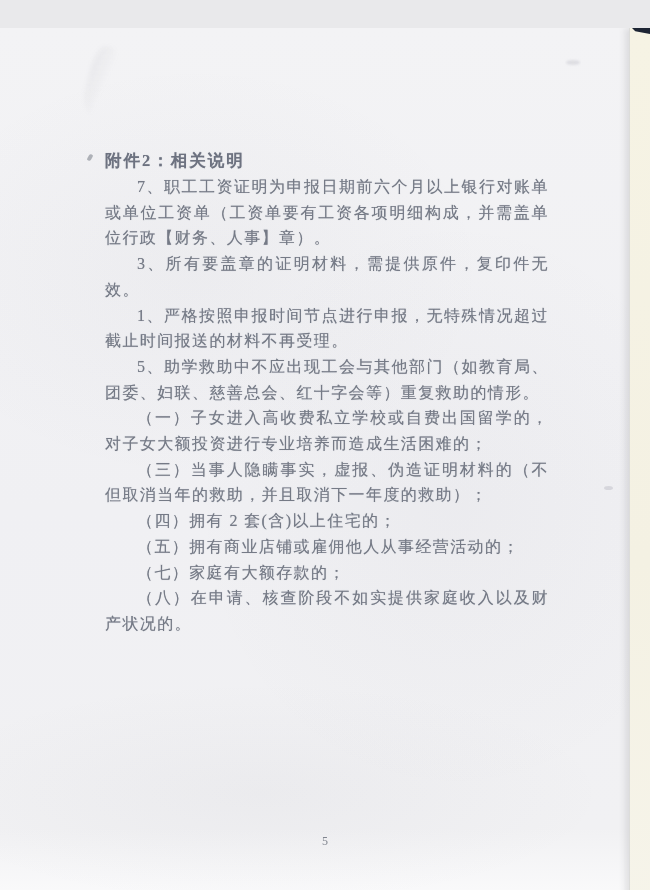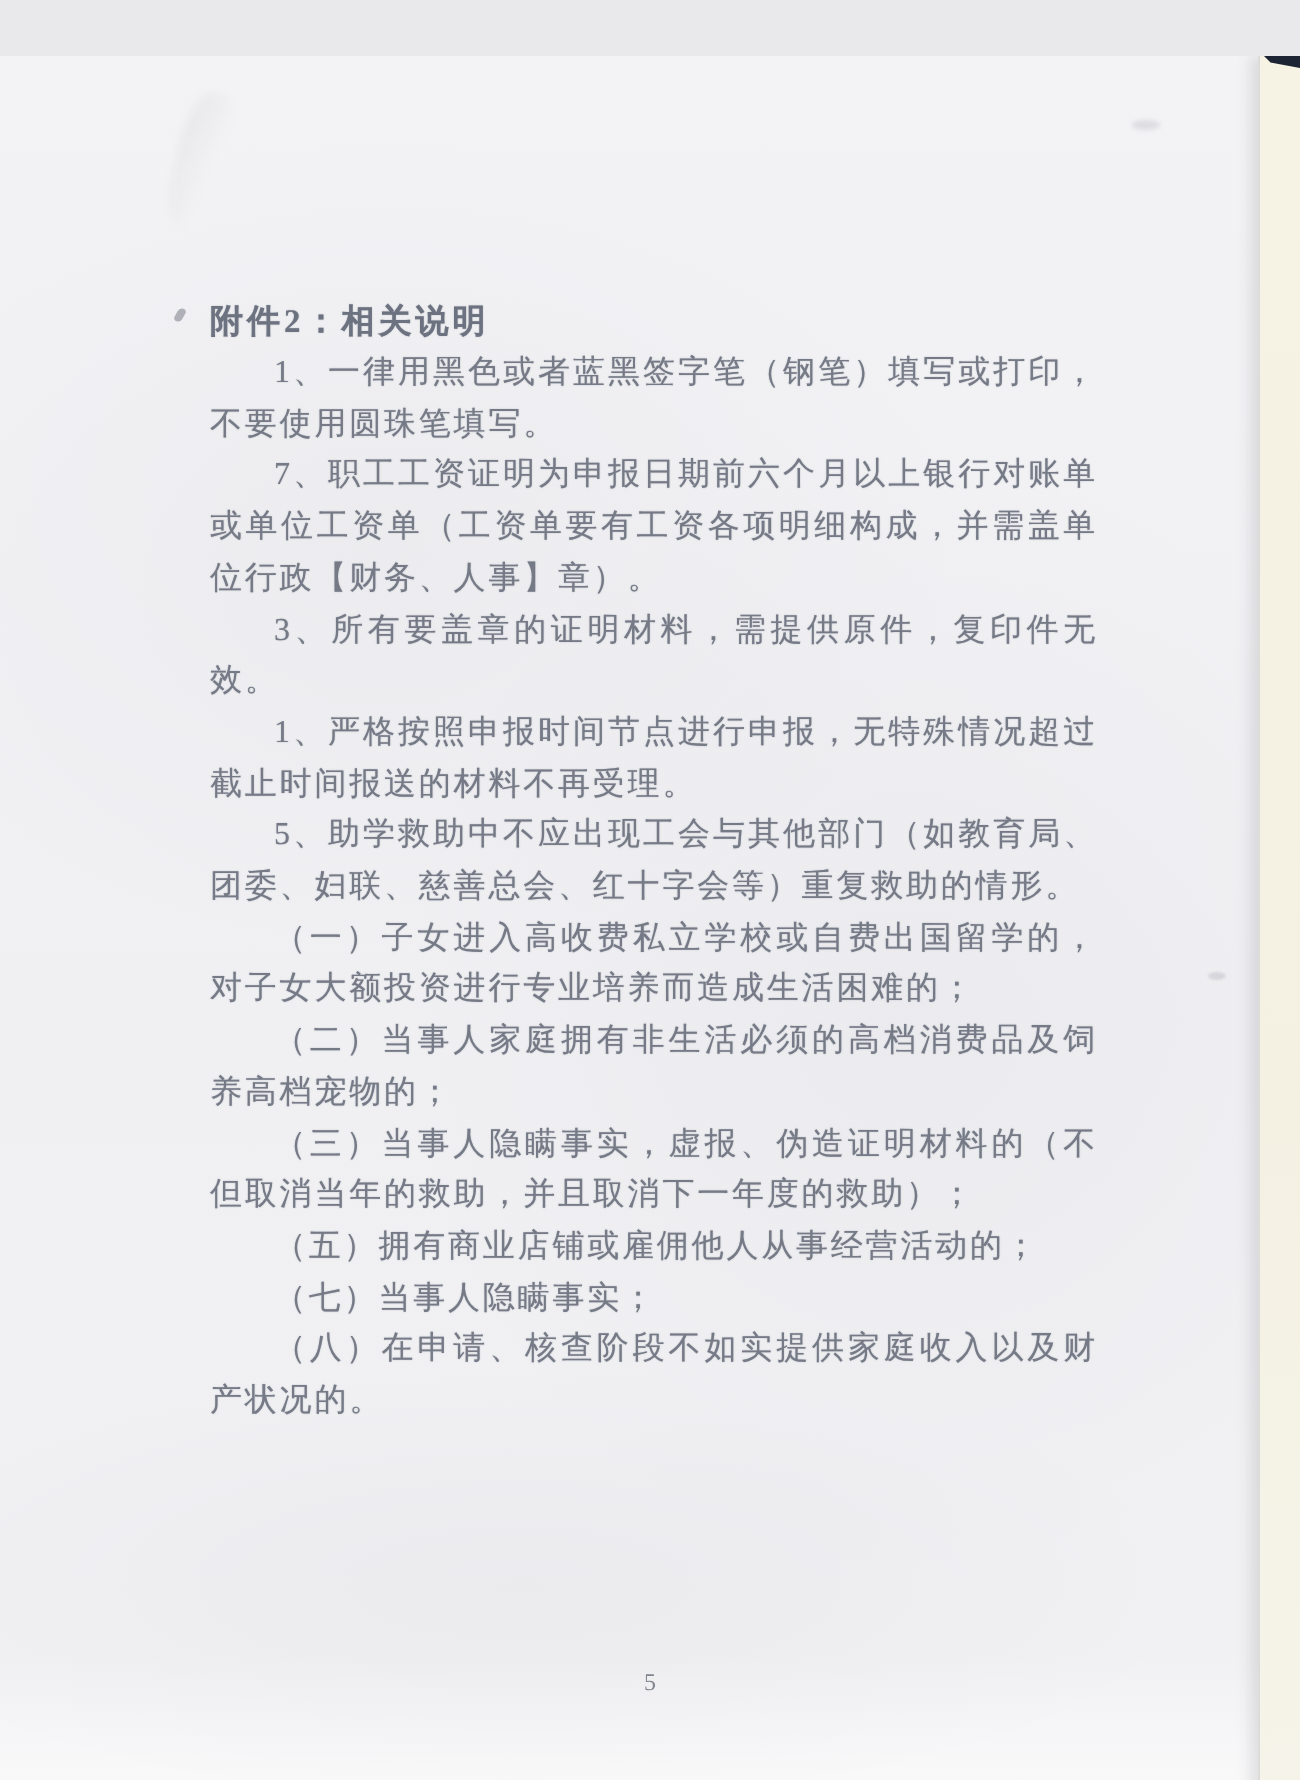--- a/index.html
+++ b/index.html
@@ -128,28 +128,27 @@
   <div class="fold-shade"></div>
   <div class="edge-strip"></div>
   <div class="corner-mark"></div>
   <div class="speck-heading"></div>
   <div class="speck-top-right"></div>
   <div class="speck-mid-right"></div>
 
   <div class="content">
     <h1 class="doc-title">附件2：相关说明</h1>
     <div id="paragraph-list">
-        <p>1、一律用黑色或者蓝黑签字笔（钢笔）填写或打印，不要使用圆珠笔填写。</p>
         <p>7、职工工资证明为申报日期前六个月以上银行对账单或单位工资单（工资单要有工资各项明细构成，并需盖单位行政【财务、人事】章）。</p>
         <p>3、所有要盖章的证明材料，需提供原件，复印件无效。</p>
         <p>1、严格按照申报时间节点进行申报，无特殊情况超过截止时间报送的材料不再受理。</p>
         <p>5、助学救助中不应出现工会与其他部门（如教育局、团委、妇联、慈善总会、红十字会等）重复救助的情形。</p>
         <p>（一）子女进入高收费私立学校或自费出国留学的，对子女大额投资进行专业培养而造成生活困难的；</p>
-        <p>（二）当事人家庭拥有非生活必须的高档消费品及饲养高档宠物的；</p>
         <p>（三）当事人隐瞒事实，虚报、伪造证明材料的（不但取消当年的救助，并且取消下一年度的救助）；</p>
+        <p>（四）拥有 2 套(含)以上住宅的；</p>
         <p>（五）拥有商业店铺或雇佣他人从事经营活动的；</p>
-        <p>（七）当事人隐瞒事实；</p>
+        <p>（七）家庭有大额存款的；</p>
         <p>（八）在申请、核查阶段不如实提供家庭收入以及财产状况的。</p>
       </div>
   </div>
 
   <div class="page-number">5</div>
 </div>
 
 </body></html>

